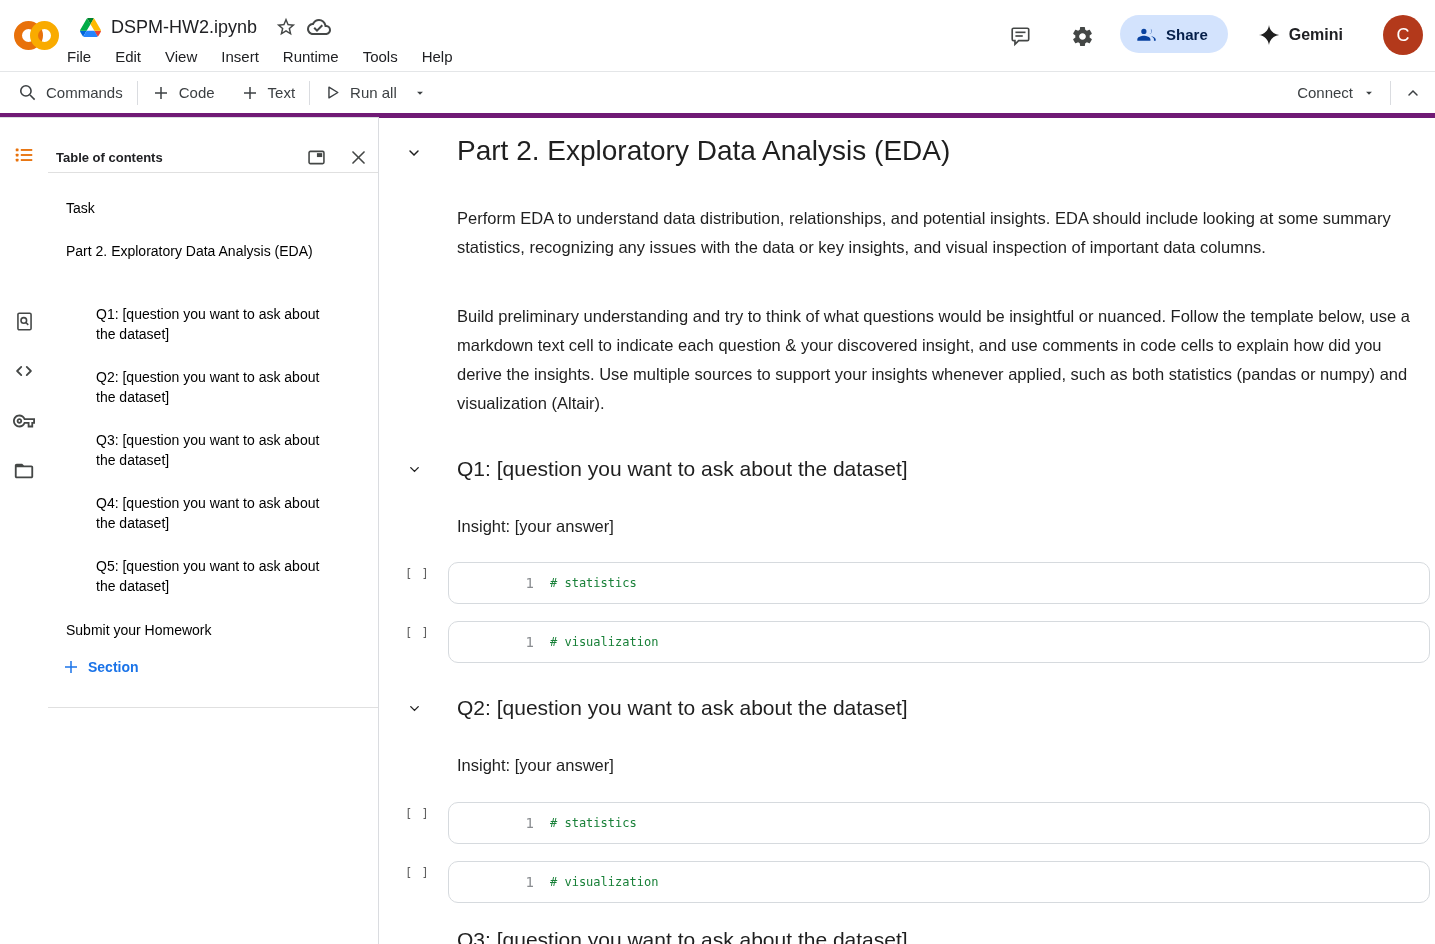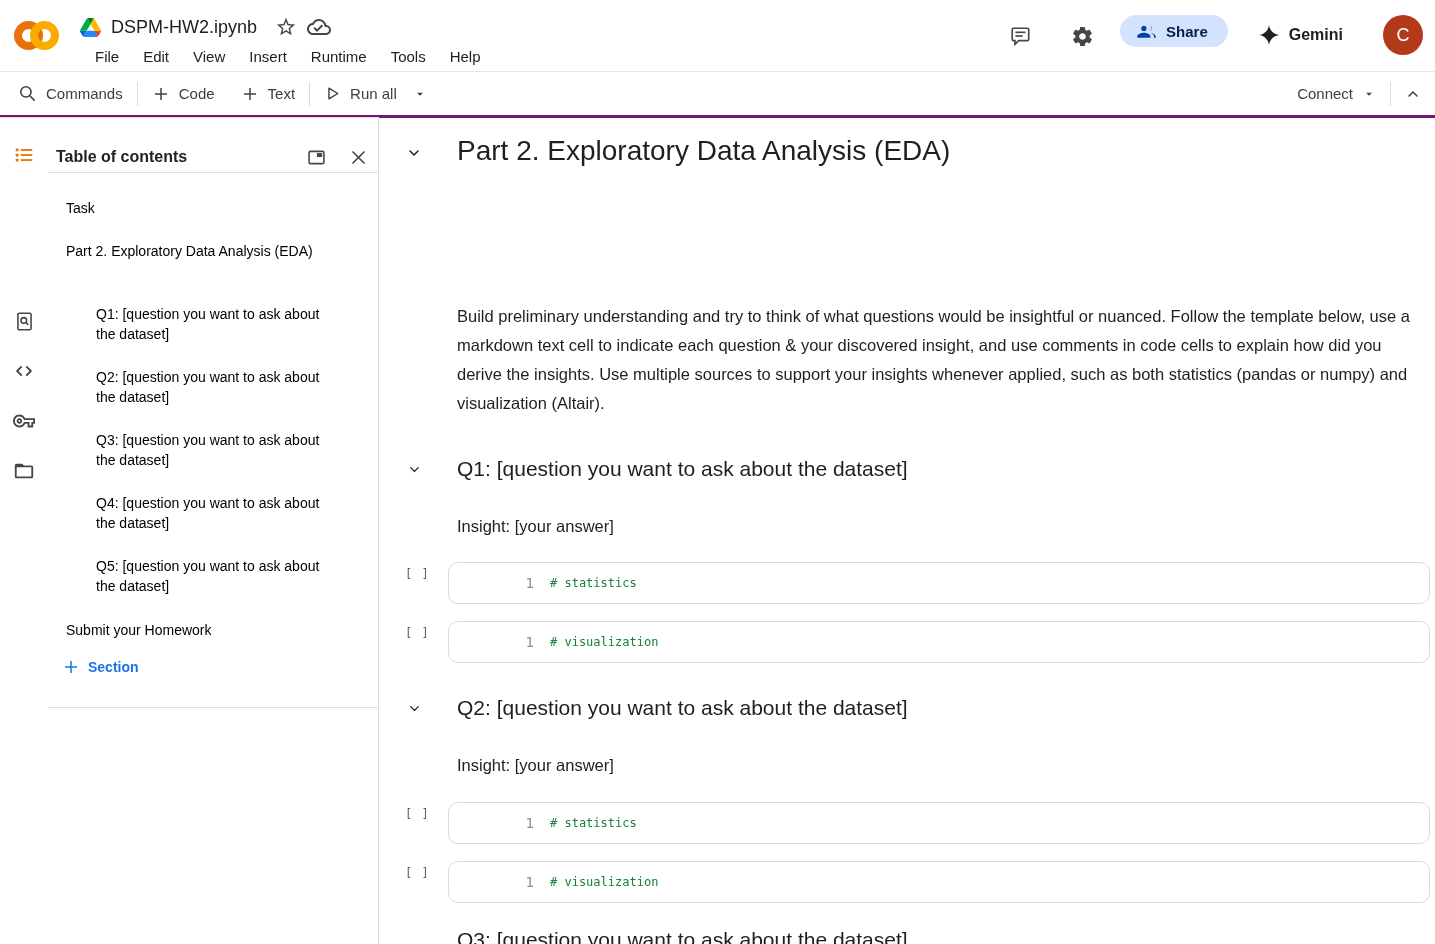--- a/index.html
+++ b/index.html
@@ -8,50 +8,50 @@
   .app { position:relative; width:1435px; height:944px; background:#fff; overflow:hidden; }
 
   
   .header { position:absolute; top:0; left:0; width:1435px; height:72px; background:#fff; border-bottom:1px solid #e4e6e8; }
   .logo { position:absolute; left:14px; top:21px; width:46px; height:30px; }
   .logo .ring { position:absolute; top:0; width:29px; height:29px; border-radius:50%; border:8px solid #f9ab00; }
   .logo .ring.l { left:0; border-color:#e8710a; }
   .logo .ring.r { left:16px; border-color:#f9ab00; }
   .title-row { position:absolute; left:80px; top:14px; height:26px; display:flex; align-items:center; gap:10px; }
   .nb-title { font-size:18px; color:#202124; margin-right:8px; }
-  .menu-row { position:absolute; left:92px; top:46px; display:flex;align-items:center; }
+  .menu-row { position:absolute; left:64px; top:46px; display:flex;align-items:center; }
   .menu-item { font-size:15px; color:#202124; padding:2px 12px; cursor:pointer; border-radius:4px; }
   .menu-item:first-child { padding-left:3px; }
   .header-right { position:absolute; right:12px; top:0; height:72px; display:flex; align-items:flex-start; }
   .hdr-icon-btn { margin-top:24px; width:24px; height:24px; display:flex; align-items:center; justify-content:center; cursor:pointer; }
   .hdr-icon-btn.comment { margin-right:38px; }
   .hdr-icon-btn.gear { margin-right:26px; }
-  .share-pill { margin-top:15px; height:32px; padding:0 20px 0 16px; border-radius:19px; background:#d3e3fd; display:flex; align-items:center; gap:9px; cursor:pointer; }
+  .share-pill { margin-top:15px; height:38px; padding:0 20px 0 16px; border-radius:19px; background:#d3e3fd; display:flex; align-items:center; gap:9px; cursor:pointer; }
   .share-pill span { font-size:15px; font-weight:700; color:#041e49; }
   .gemini-chip { margin:24px 10px 0 30px; display:flex; align-items:center; gap:9px; cursor:pointer; }
   .gemini-chip span { font-size:16px; font-weight:700; color:#202124; }
   .avatar { margin:15px 0 0 30px; width:40px; height:40px; border-radius:50%; background:#b3391b; color:#fff; font-size:18px; display:flex; align-items:center; justify-content:center; cursor:pointer; }
 
   
-  .toolbar { position:absolute; top:72px; left:0; width:1435px; height:46px; background:#fff; border-bottom:3px solid #701a75; display:flex; align-items:center; }
+  .toolbar { position:absolute; top:72px; left:0; width:1435px; height:46px; background:#fff; border-bottom:5px solid #701a75; display:flex; align-items:center; }
   .tb-group { display:flex; align-items:center; }
   .tb-btn { display:flex; align-items:center; gap:9px; font-size:15px; color:#3c4043; cursor:pointer; padding:4px 6px; border-radius:4px; }
   .tb-sep { width:1px; height:24px; background:#dadce0; margin:0 8px; }
   .toolbar .left { margin-left:12px; }
   .toolbar .right { position:absolute; right:8px; display:flex; align-items:center; }
 
   
   .rail { position:absolute; left:0; top:118px; width:48px; bottom:0; background:#fff; }
   .rail-btn { position:absolute; left:11px; width:26px; height:26px; display:flex; align-items:center; justify-content:center; cursor:pointer; }
 
   
   .toc { position:absolute; left:48px; top:118px; width:331px; bottom:0; background:#fff; border-right:1px solid #dadce0; }
   .toc-top-border { position:absolute; left:0; top:117px; width:379px; height:1px; background:#dadce0; }
   .toc-header { position:absolute; left:8px; top:27px; right:8px; display:flex; align-items:center; }
-  .toc-title { font-size:16px; font-weight:700; color:#202124; }
+  .toc-title { font-size:13px; font-weight:700; color:#202124; }
   .toc-hdr-icons { margin-left:auto; display:flex; align-items:center; gap:18px; }
   .toc-hdr-icons .ibtn { width:24px; height:24px; display:flex; align-items:center; justify-content:center; cursor:pointer; }
   .toc-div { position:absolute; left:0; width:100%; height:1px; background:#e0e0e0; }
   .toc-item { position:absolute; font-size:14px; line-height:20px; color:#000000; cursor:pointer; }
   .toc-item.lvl1 { left:18px; width:258px; }
   .toc-item.lvl2 { left:48px; width:230px; }
   .toc-add { position:absolute; left:14px; display:flex; align-items:center; gap:10px; cursor:pointer; }
   .toc-add span { font-size:14px; font-weight:700; color:#1a73e8; }
 
   
@@ -279,20 +279,21 @@
   </div>
 
   <div class="main">
 
     <div class="collapse-chev" style="left:24px; top:24px;">
       <svg width="16" height="16" viewBox="0 0 24 24" fill="none" stroke="#1f1f1f" stroke-width="2.2" stroke-linecap="round">
           <polyline points="6,9 12,15 18,9"></polyline>
         </svg>
     </div>
     <div class="md-h2" style="top:15px;">Part 2. Exploratory Data Analysis (EDA)</div>
+    <div class="md-p" style="top:86px;">Perform EDA to understand data distribution, relationships, and potential insights. EDA should include looking at some summary statistics, recognizing any issues with the data or key insights, and visual inspection of important data columns.</div>
     <div class="md-p" style="top:184px;">Build preliminary understanding and try to think of what questions would be insightful or nuanced. Follow the template below, use a markdown text cell to indicate each question &amp; your discovered insight, and use comments in code cells to explain how did you derive the insights. Use multiple sources to support your insights whenever applied, such as both statistics (pandas or numpy) and visualization (Altair).</div>
 
     <div class="collapse-chev" style="left:24px; top:340px;">
       <svg width="15" height="15" viewBox="0 0 24 24" fill="none" stroke="#1f1f1f" stroke-width="2.2" stroke-linecap="round">
           <polyline points="6,9 12,15 18,9"></polyline>
         </svg>
     </div>
     <div class="md-h3" style="top:337px;">Q1: [question you want to ask about the dataset]</div>
     <div class="md-p" style="top:394px;">Insight: [your answer]</div>
 

